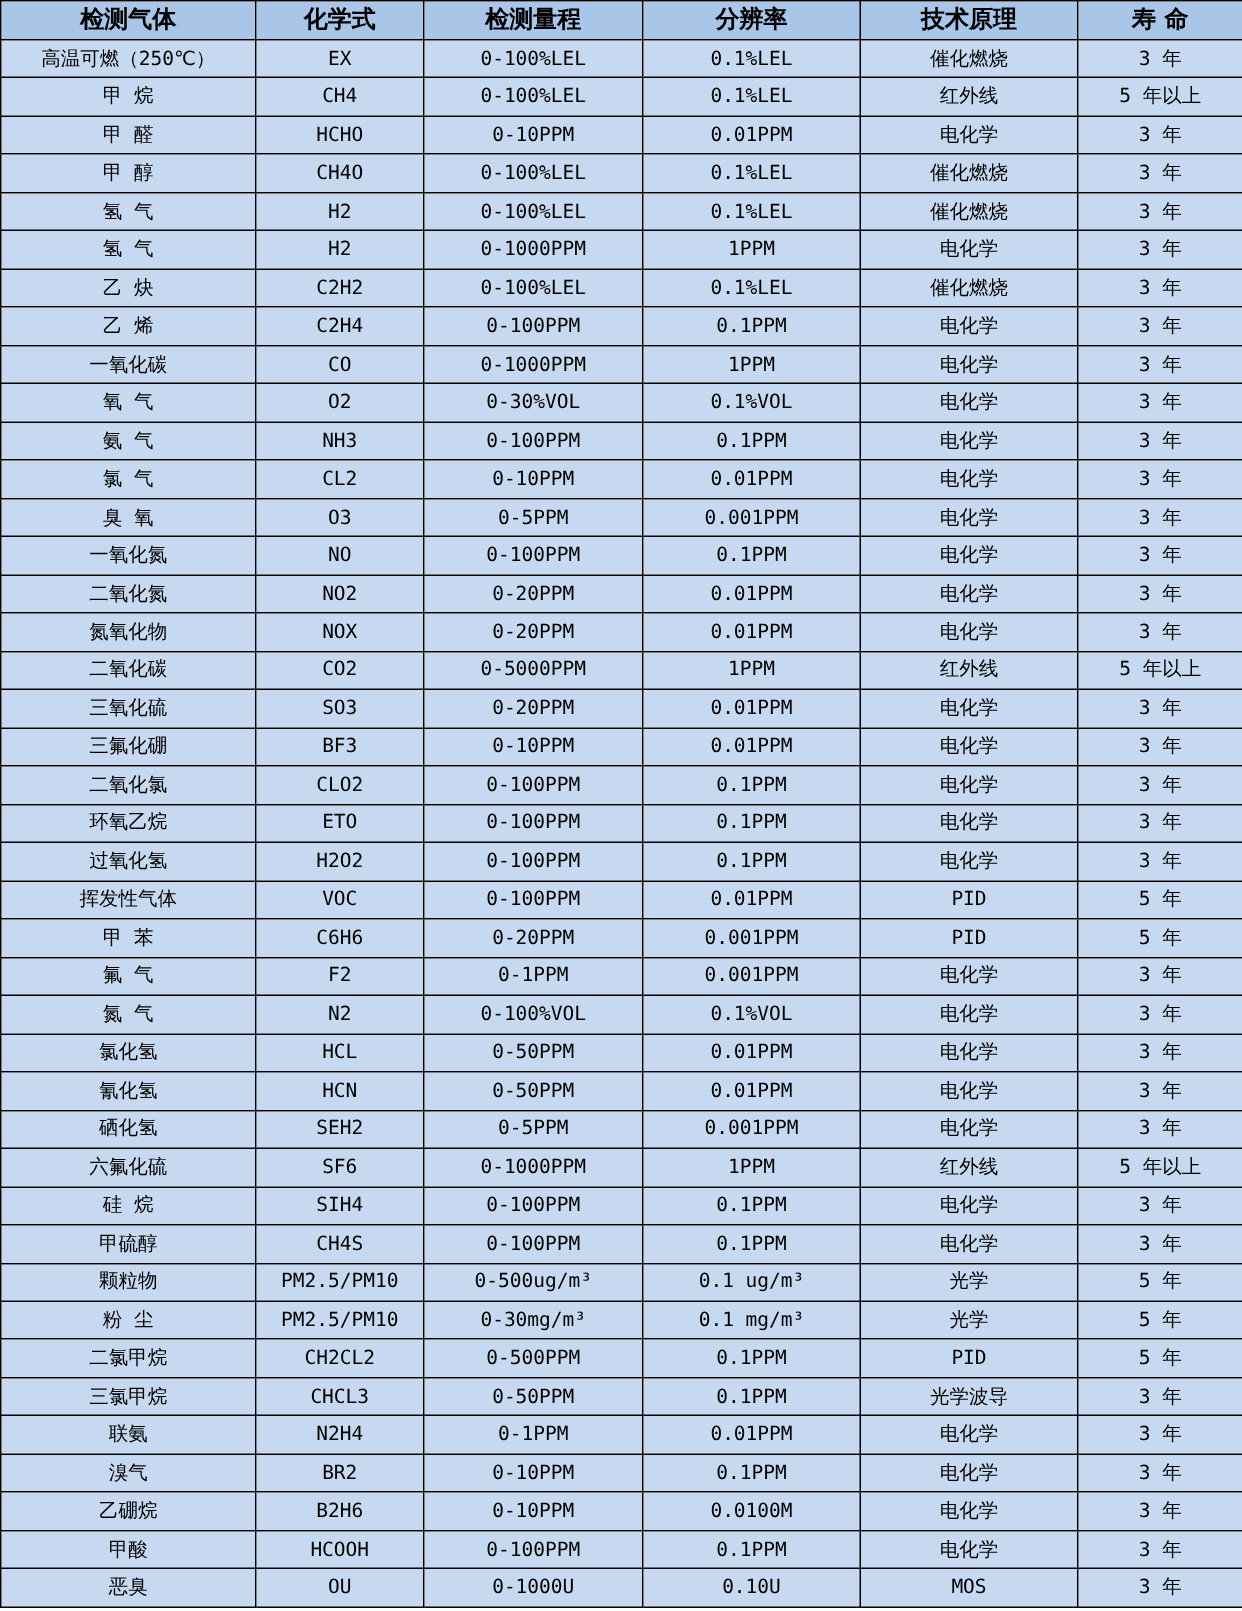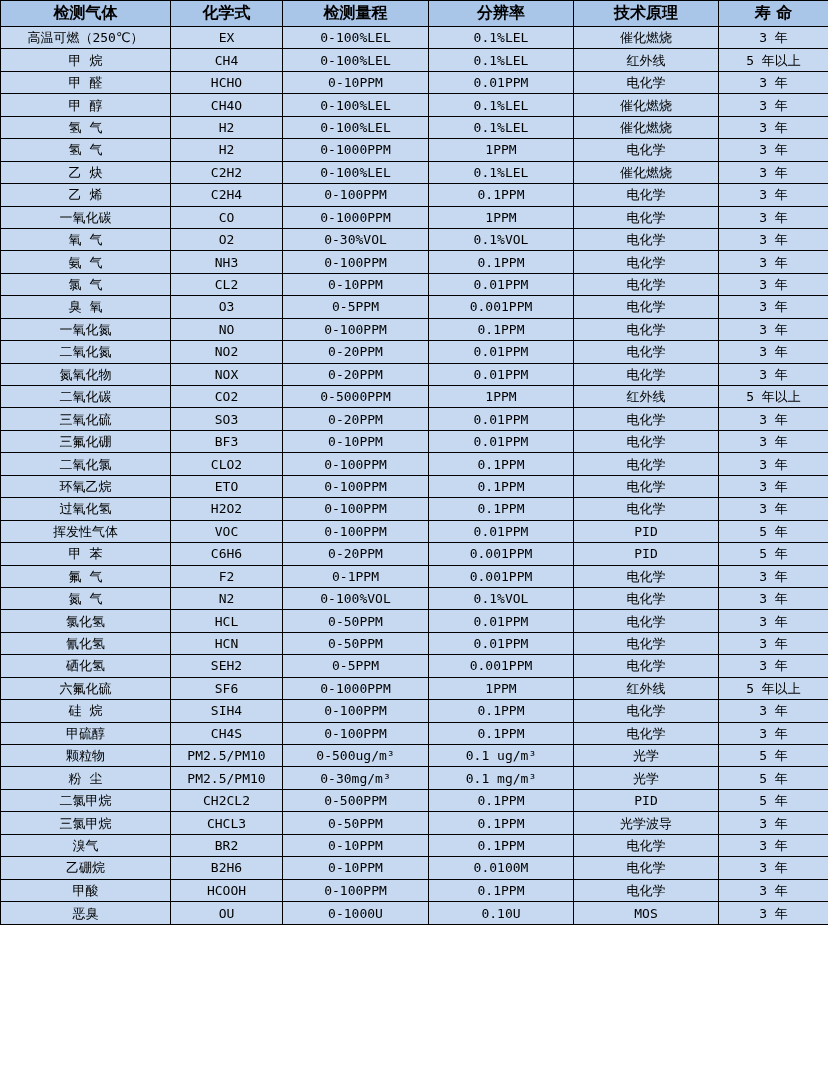--- a/index.html
+++ b/index.html
@@ -4,21 +4,21 @@
 <style>
   html, body {
     margin: 0;
     padding: 0;
     background: #ffffff;
   }
   * { box-sizing: border-box; }
 
   .spec-table {
     width: 828px;
-    height: 925px;
+    height: 1072px;
     table-layout: fixed;
     border-collapse: collapse;
     font-family: "DejaVu Sans Mono", "DejaVu Sans", "Liberation Sans", sans-serif;
     color: var(--text, #000000);
   }
   .spec-table th,
   .spec-table td {
     border: 1px solid var(--border, #000000);
     text-align: center;
     vertical-align: middle;
@@ -352,20 +352,28 @@
       </tr>
       <tr>
         <td>三氯甲烷</td>
         <td>CHCL3</td>
         <td>0-50PPM</td>
         <td>0.1PPM</td>
         <td>光学波导</td>
         <td>3 年</td>
       </tr>
       <tr>
+        <td>联氨</td>
+        <td>N2H4</td>
+        <td>0-1PPM</td>
+        <td>0.01PPM</td>
+        <td>电化学</td>
+        <td>3 年</td>
+      </tr>
+      <tr>
         <td>溴气</td>
         <td>BR2</td>
         <td>0-10PPM</td>
         <td>0.1PPM</td>
         <td>电化学</td>
         <td>3 年</td>
       </tr>
       <tr>
         <td>乙硼烷</td>
         <td>B2H6</td>

